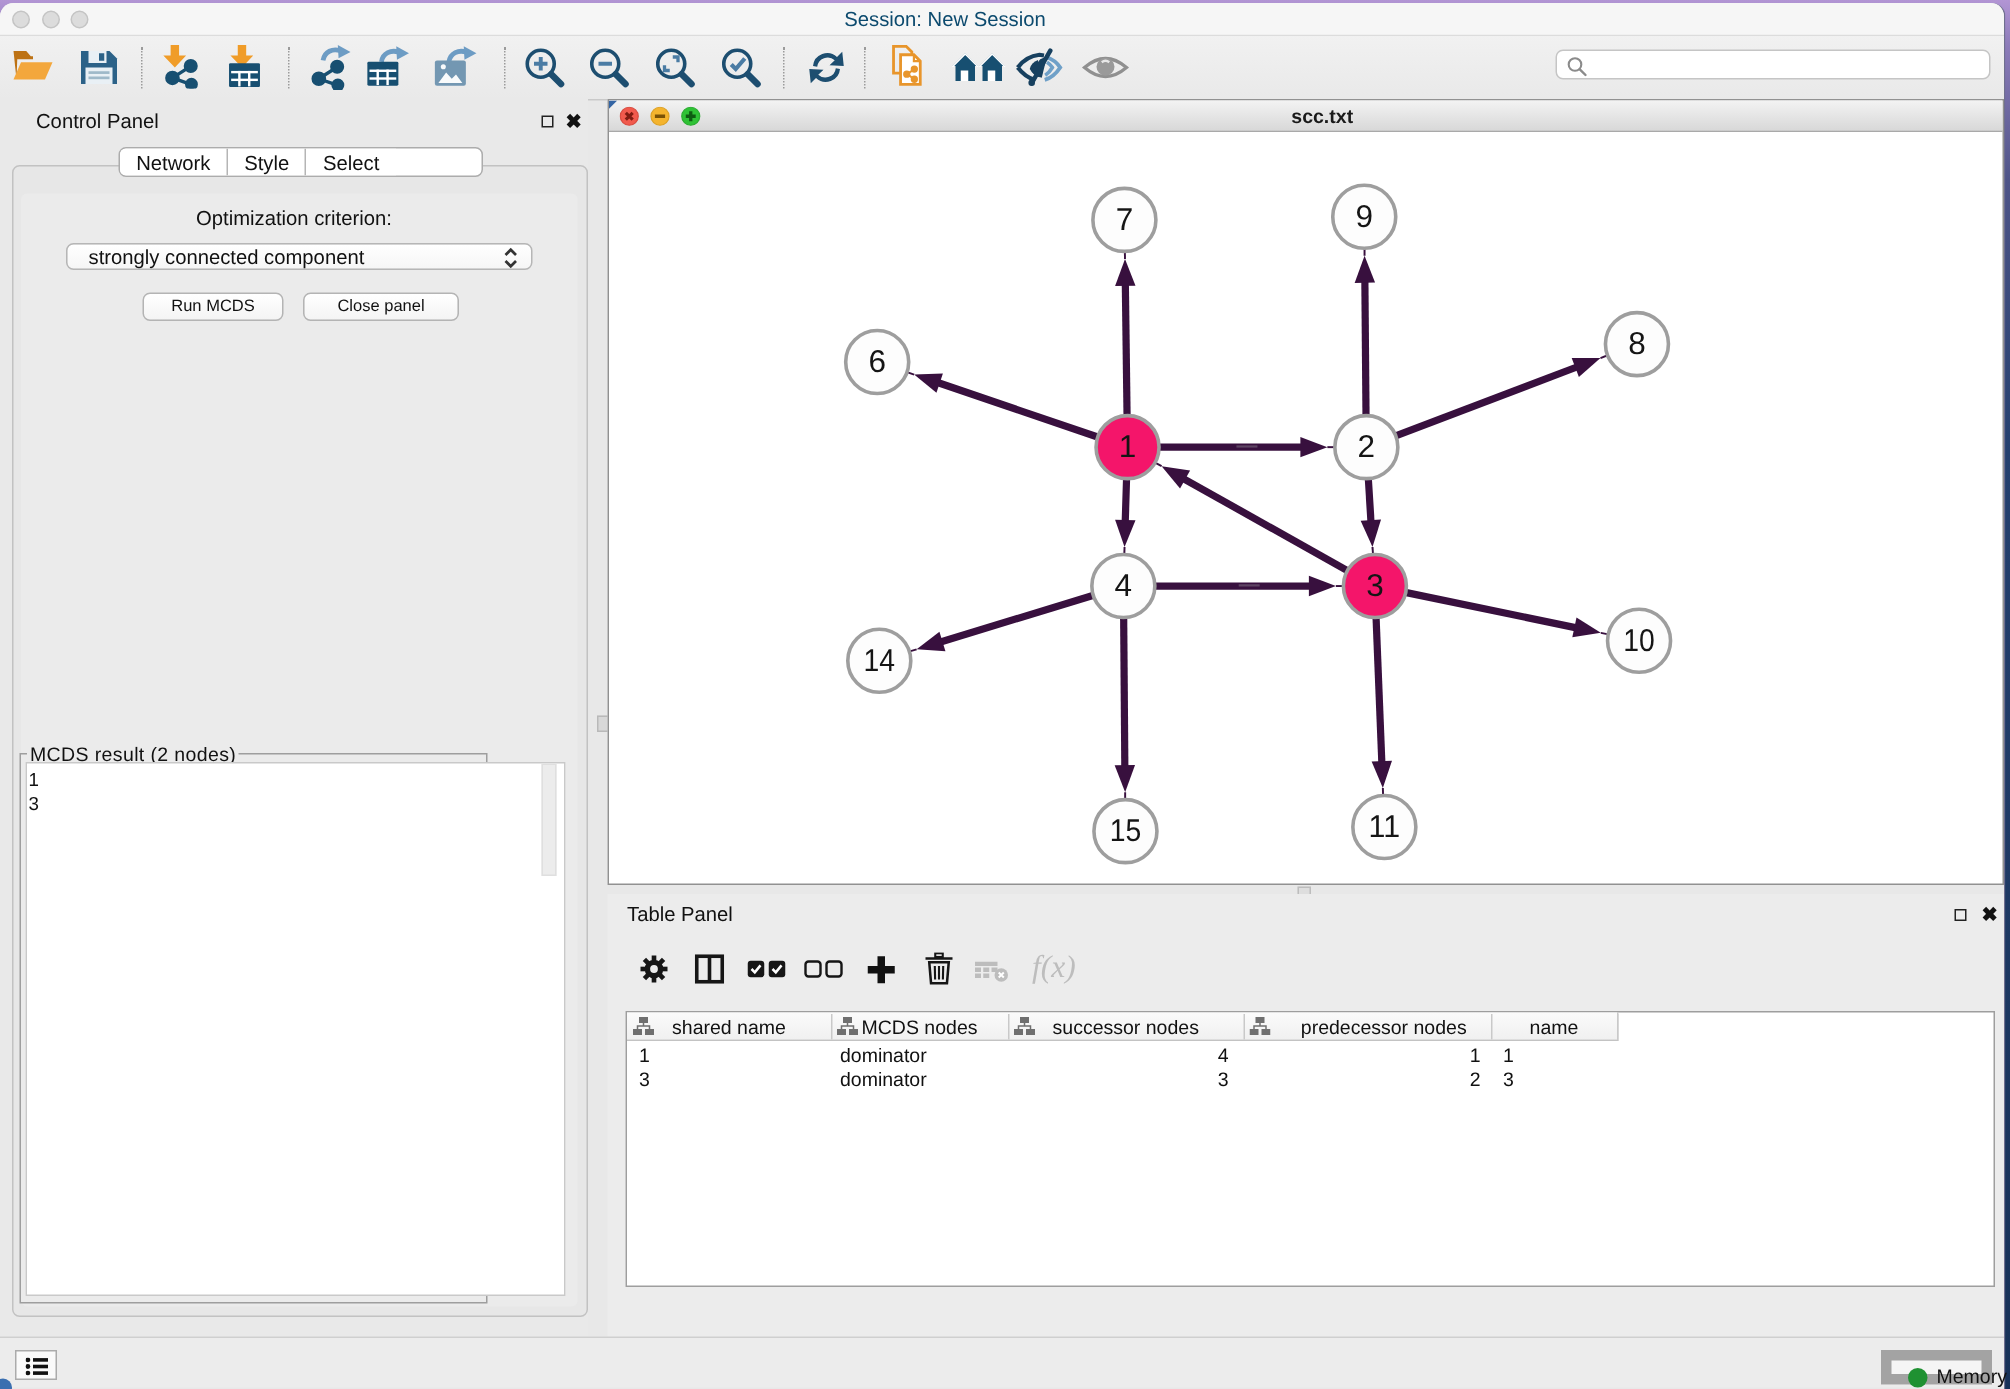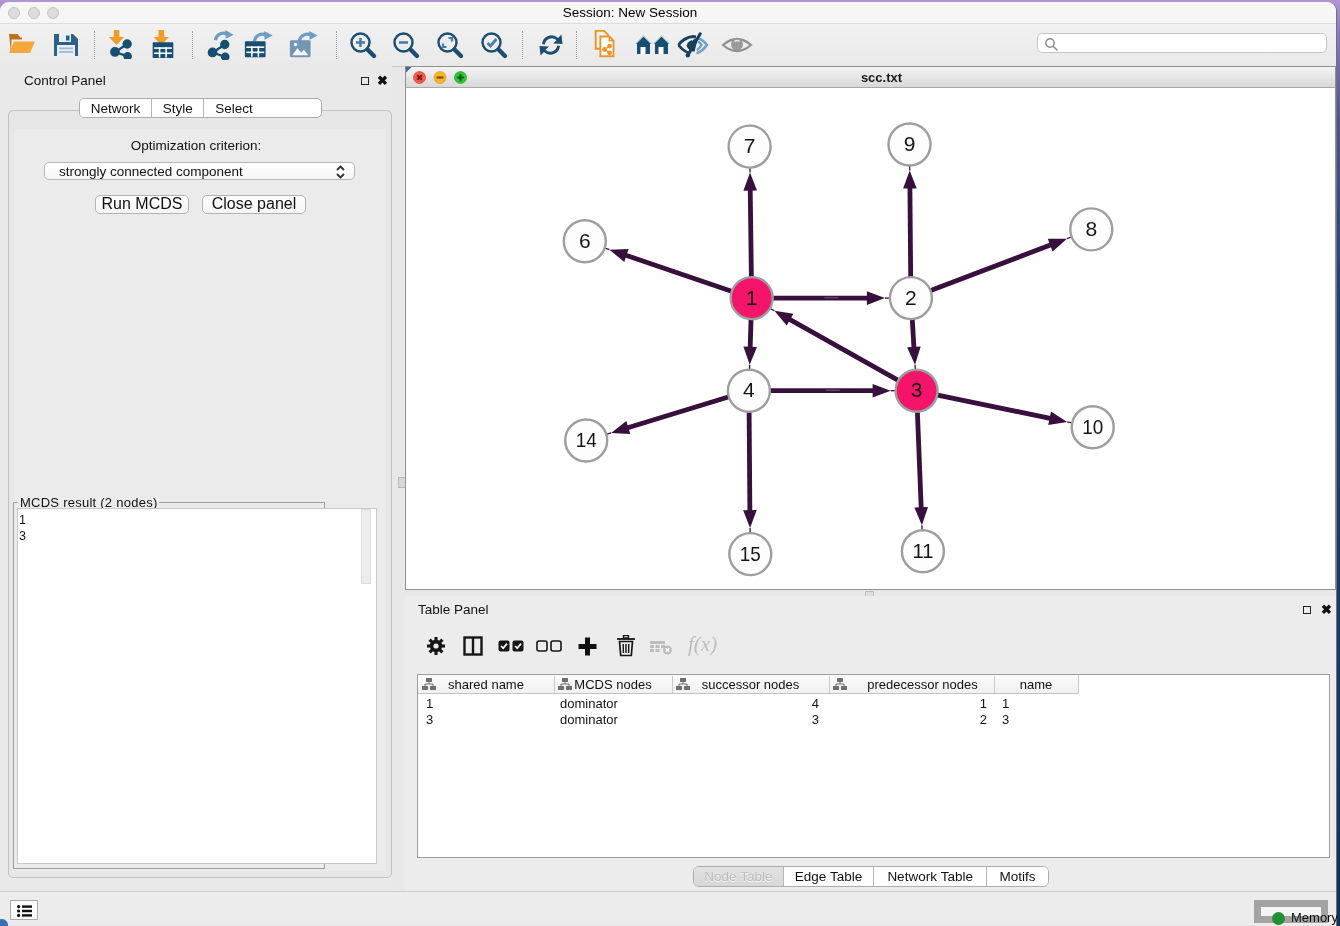--- a/index.html
+++ b/index.html
@@ -8,40 +8,40 @@
        background:linear-gradient(180deg,#b295d4 0px,#8d7cba 30px,#4e5488 120px,#24406f 300px,#173158 926px);}
   .abs{position:absolute;}
   #appwin{position:absolute;left:0;top:2px;width:1336px;height:924px;
           background:#e8e8e8;border-radius:9px 9px 0 0;
           border-right:1px solid #6f6f8f;}
   #titlebar{position:absolute;left:0;top:0;width:1336px;height:21px;
             background:#f6f6f6;border-radius:9px 9px 0 0;}
   .tl{position:absolute;top:4.5px;width:12px;height:12px;border-radius:50%;
       background:#dcdcdc;border:1px solid #c4c4c4;box-sizing:border-box;}
   #wintitle{position:absolute;top:3px;left:0;width:1260px;text-align:center;
-            font-size:13.5px;color:#000000;}
+            font-size:13.5px;color:#0c4a6e;}
   #toolbar{position:absolute;left:0;top:21px;width:1336px;height:43px;
            background:linear-gradient(#f1f1f1,#e9e9e9);border-bottom:1px solid #c9c9c9;box-shadow:inset 0 1px 0 #dcdcdc;}
   .tbi{position:absolute;top:7px;}
   .tsep{position:absolute;top:8px;width:0;height:28px;border-left:1px dotted #9b9b9b;}
   #searchbox{position:absolute;left:1037px;top:10px;width:290px;height:20px;
              background:#fff;border:1px solid #c5c5c5;border-radius:5px;box-sizing:border-box;}
   #statusbar{position:absolute;left:0;top:889px;width:1336px;height:33px;
              background:#ececec;border-top:1px solid #cfcfcf;}
   .panelhdr{font-size:13.5px;color:#111;}
   .flbtn{position:absolute;width:8px;height:8px;border:1.6px solid #222;box-sizing:border-box;background:transparent;}
   .xbtn{position:absolute;font-size:13px;font-weight:bold;color:#111;line-height:10px;}
   .tabseg{position:absolute;display:flex;height:20px;border:1px solid #acacac;
           border-radius:5px;overflow:hidden;background:#fff;box-sizing:border-box;}
   .tabseg .seg{height:100%;display:flex;align-items:center;justify-content:center;
                font-size:13.5px;color:#111;border-left:1px solid #b5b5b5;background:#fff;}
   .tabseg .seg:first-child{border-left:none;}
   .tabseg .sel{background:linear-gradient(#e2e2e2,#d7d7d7);color:#bdbdbd;text-shadow:0 1px 0 #f8f8f8;}
   .btn{position:absolute;background:linear-gradient(#ffffff,#f4f4f4);border:1px solid #b4b4b4;border-radius:5px;
-       font-size:16px;color:#111;display:flex;align-items:center;justify-content:center;box-sizing:border-box;}
+       font-size:11px;color:#111;display:flex;align-items:center;justify-content:center;box-sizing:border-box;}
 </style>
 </head>
 <body>
 <div style="position:absolute;left:-4px;top:919px;width:12px;height:12px;border-radius:50%;background:#3b6fb0;z-index:10;"></div>
 <div id="appwin">
  <div id="titlebar">
   <div class="tl" style="left:8px;"></div>
   <div class="tl" style="left:28px;"></div>
   <div class="tl" style="left:47px;"></div>
   <div id="wintitle">Session: New Session</div>
@@ -439,26 +439,20 @@
      <div class="abs" style="left:335px;top:21px;width:66px;text-align:right;font-size:13px;color:#111;">4</div>
      <div class="abs" style="left:503px;top:21px;width:66px;text-align:right;font-size:13px;color:#111;">1</div>
      <div class="abs" style="left:584px;top:21px;font-size:13px;color:#111;">1</div>
      <div class="abs" style="left:8px;top:37px;font-size:13px;color:#111;">3</div>
      <div class="abs" style="left:142px;top:37px;font-size:13px;color:#111;">dominator</div>
      <div class="abs" style="left:335px;top:37px;width:66px;text-align:right;font-size:13px;color:#111;">3</div>
      <div class="abs" style="left:503px;top:37px;width:66px;text-align:right;font-size:13px;color:#111;">2</div>
      <div class="abs" style="left:584px;top:37px;font-size:13px;color:#111;">3</div>
    </div>
 
-   <div class="tabseg" style="left:288px;top:270px;width:356px;height:21px;border-radius:6px;">
-     <div class="seg sel" style="width:90px;">Node&nbsp;Table</div>
-     <div class="seg" style="width:91px;">Edge&nbsp;Table</div>
-     <div class="seg" style="width:113px;">Network&nbsp;Table</div>
-     <div class="seg" style="width:62px;">Motifs</div>
-   </div>
  </div>
 
  <div id="statusbar">
    <div class="abs" style="left:10px;top:8px;width:28px;height:20px;background:#fafafa;border:1px solid #ababab;box-sizing:border-box;">
      <svg class="abs" style="left:6px;top:3.5px;" width="15" height="12" viewBox="0 0 15 12">
        <g fill="#111">
          <circle cx="1.6" cy="1.6" r="1.6"></circle>
             <circle cx="1.6" cy="6" r="1.6"></circle>
             <circle cx="1.6" cy="10.4" r="1.6"></circle>
          <rect x="5" y="0.4" width="10" height="2.4"></rect>

